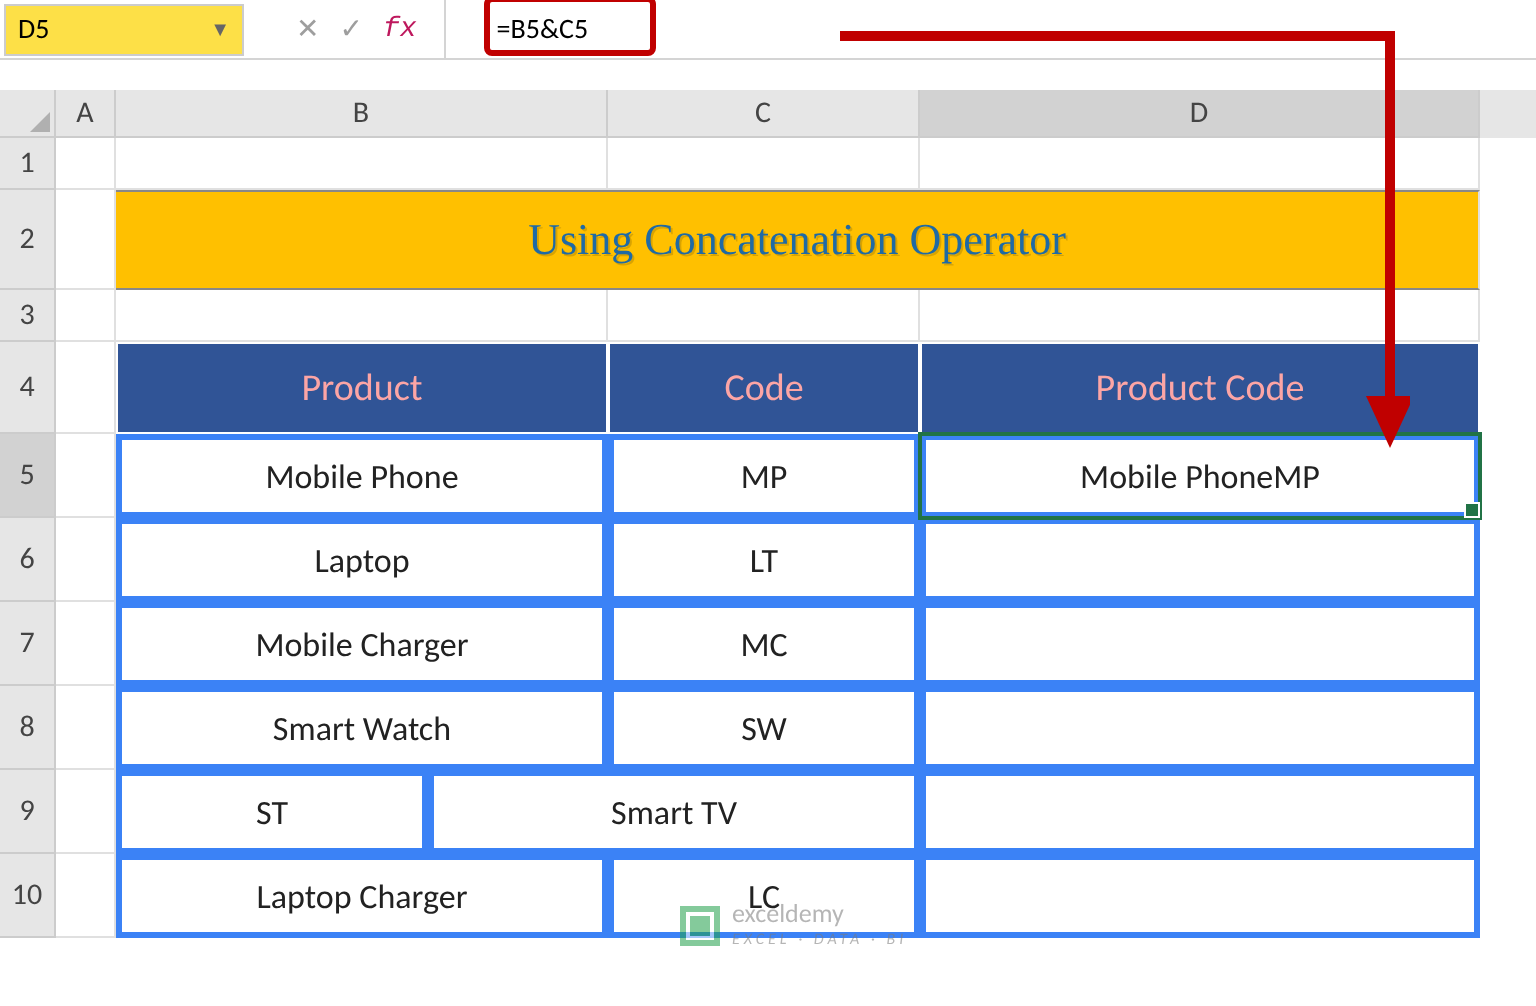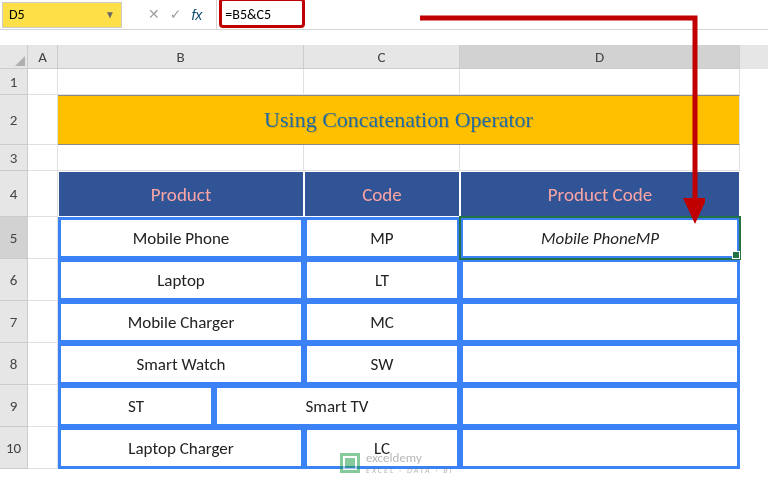--- a/index.html
+++ b/index.html
@@ -38,28 +38,29 @@
   .fb-icons {
     display: flex;
     align-items: center;
     gap: 10px;
     padding: 0 14px;
     color: #9e9e9e;
     border-right: 1px solid #d4d4d4;
     height: 100%;
   }
   .fb-icons span { font-size: 14px; display: flex; align-items: center; }
-  .fx { font-style: italic; font-family: Liberation Sans, sans-serif; color: #0c4a6e; font-size: 15px; }
+  .fx { font-style: italic; font-family: Liberation Mono, monospace; color: #be185d; font-size: 15px; }
   .formula-input {
     flex: 1;
     padding: 0 8px;
     height: 100%;
     display: flex;
     align-items: center;
     position: relative;
+    margin-left: 17px;
   }
   .formula-highlight {
     position: absolute;
     left: 2px;
     top: -2px;
     width: 86px;
     height: 30px;
     border: 3px solid #c00000;
     border-radius: 4px;
     z-index: 5;
@@ -154,21 +155,20 @@
     font-size: 19px;
     border: 1px solid #fff;
   }
   .data-cell {
     border: 3px solid #3b82f6;
   }
   .selected-cell {
     outline: 2px solid #217346;
     outline-offset: -1px;
     z-index: 2;
-    font-style: italic;
   }
   .selected-cell::after {
     content: '';
     position: absolute;
     right: -3px;
     bottom: -3px;
     width: 6px;
     height: 6px;
     background: #217346;
     border: 1px solid #fff;

